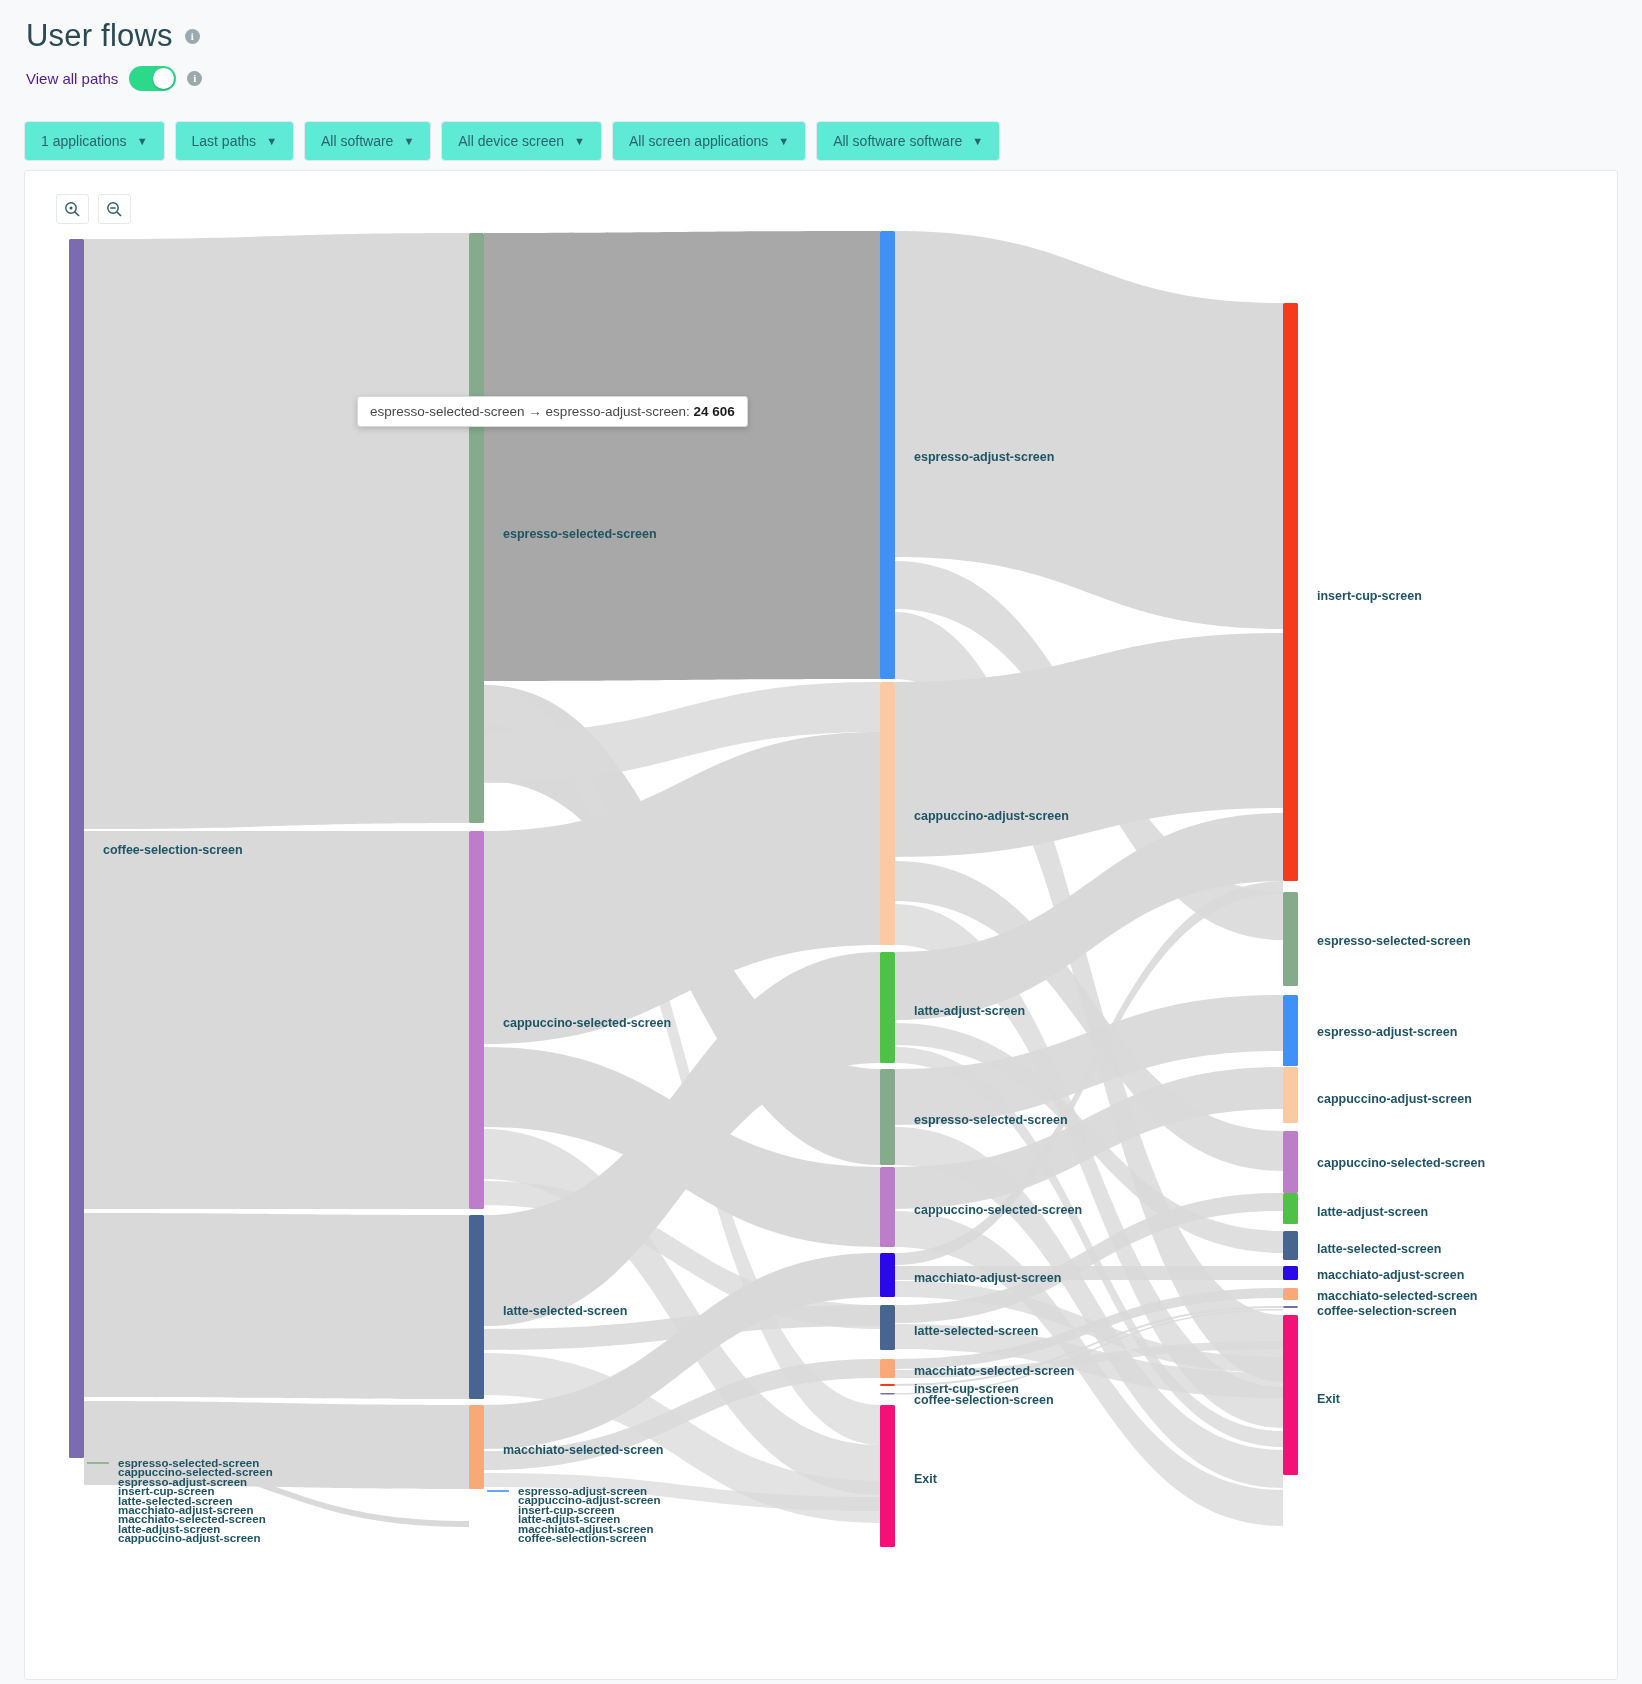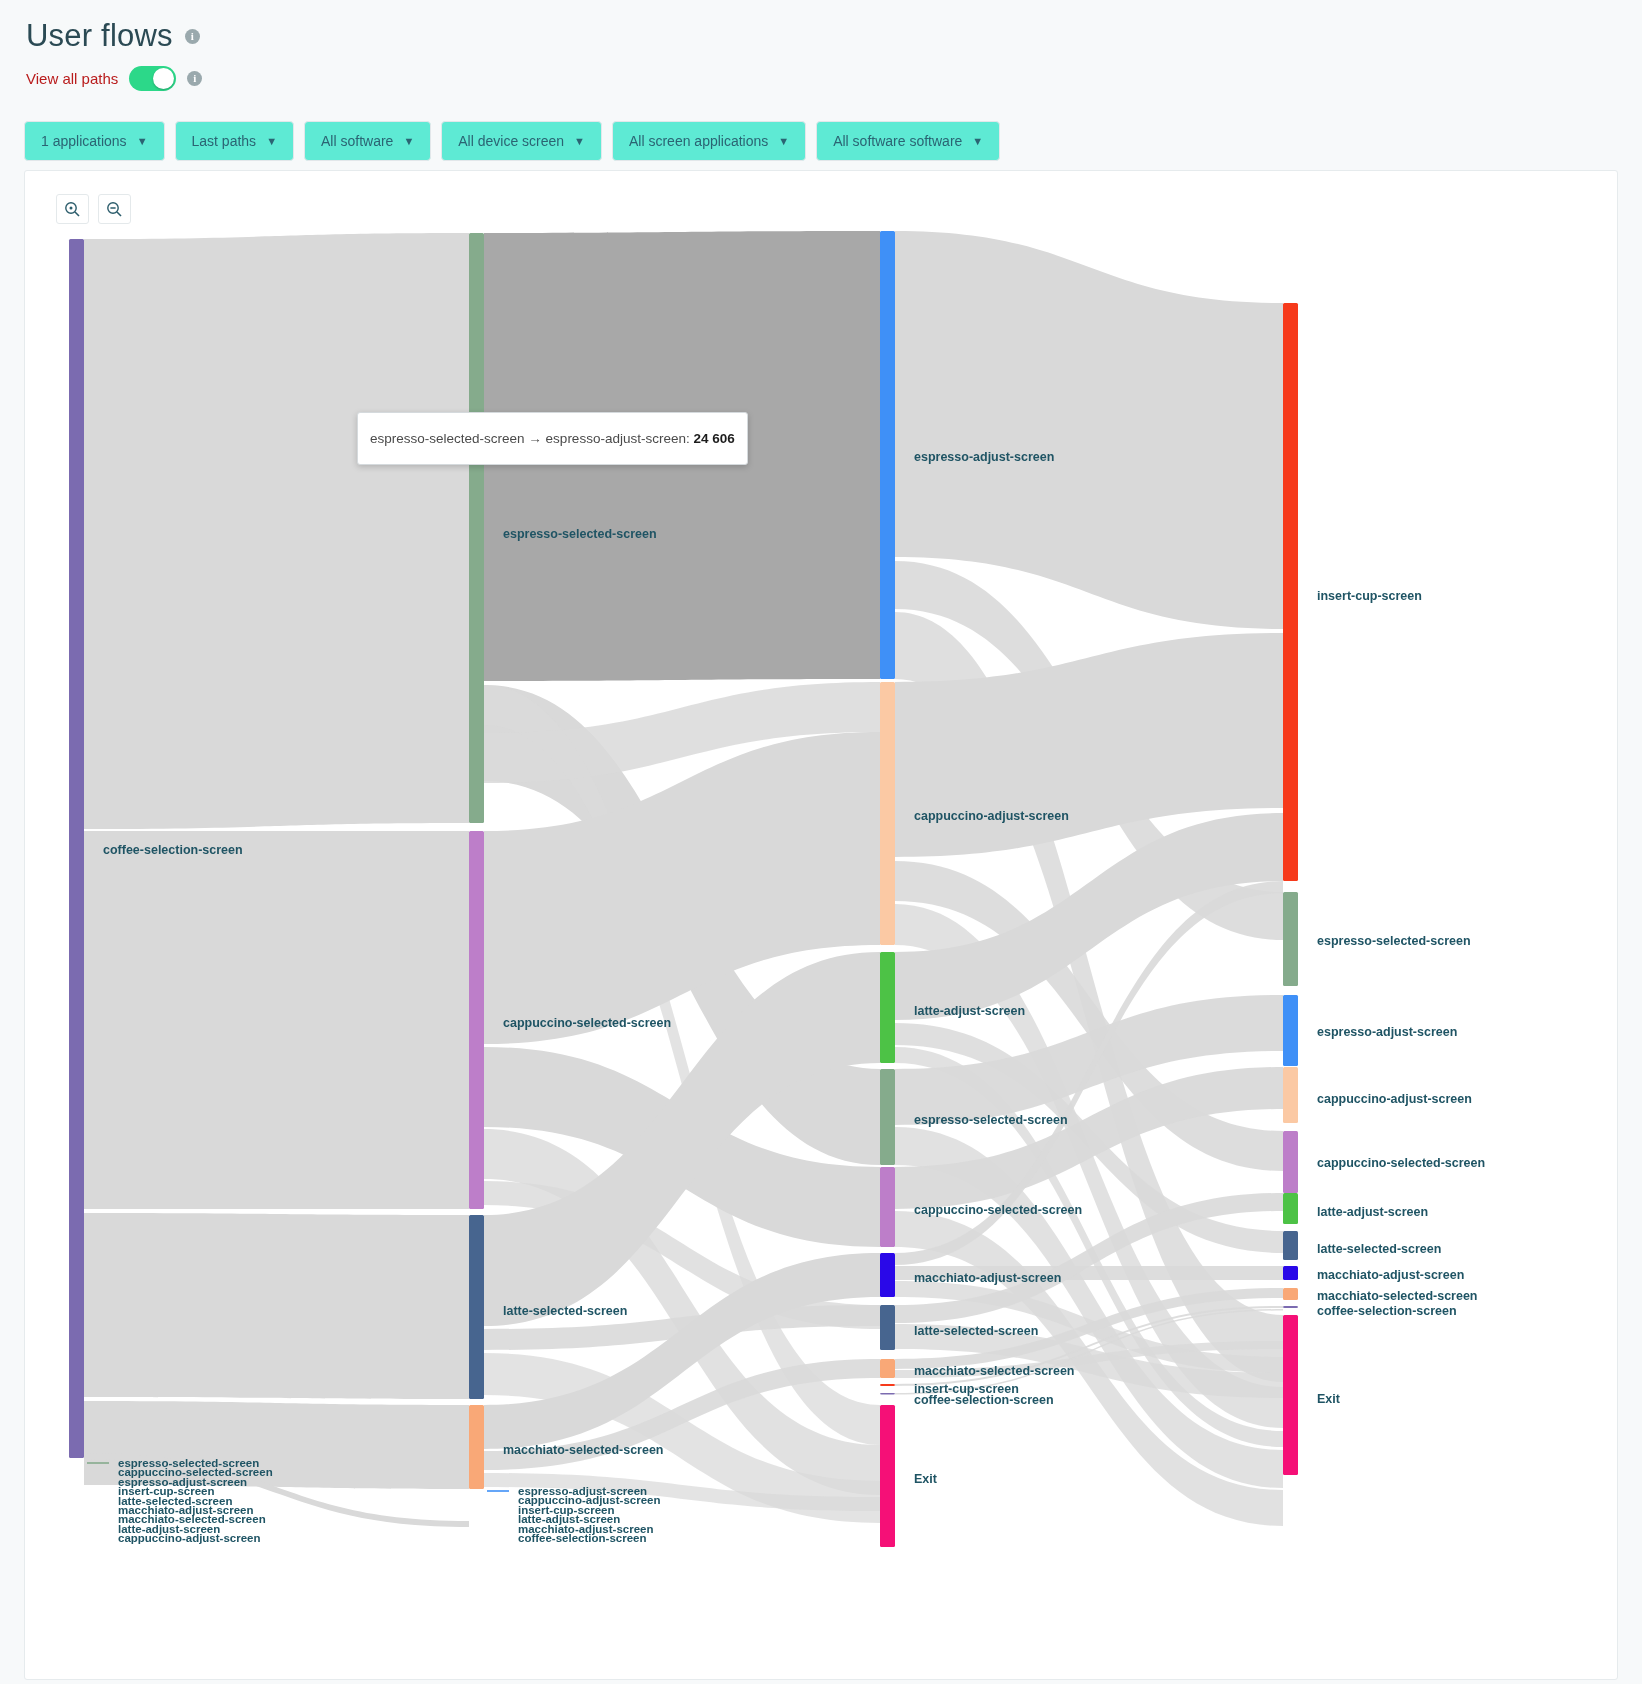--- a/index.html
+++ b/index.html
@@ -24,21 +24,21 @@
     background: #9aa9ad; color: #fff;
     font-size: 11px; font-weight: bold; font-family: "Liberation Serif", serif;
     display: inline-flex; align-items: center; justify-content: center;
     line-height: 1; flex: 0 0 auto; cursor: pointer;
   }
 
   .toggle-row {
     display: flex; align-items: center; gap: 11px;
     padding: 12px 0 0 26px;
   }
-  .toggle-label { font-size: 15px; color: #b91c1c; }
+  .toggle-label { font-size: 15px; color: #4c1d95; }
   .toggle {
     width: 47px; height: 25px; border-radius: 13px;
     background: #2cd889; position: relative; cursor: pointer;
     flex: 0 0 auto;
   }
   .toggle .knob {
     position: absolute; top: 2px; right: 2px;
     width: 21px; height: 21px; border-radius: 50%;
     background: #fff; box-shadow: 0 1px 2px rgba(0,0,0,.25);
   }
@@ -76,24 +76,24 @@
   .node-label {
     font-family: "Liberation Sans", sans-serif;
     font-size: 12.5px; font-weight: bold; fill: #1f5464;
   }
   .node-label-sm {
     font-family: "Liberation Sans", sans-serif;
     font-size: 11.5px; font-weight: bold; fill: #1f5464;
   }
 
   .tooltip {
-    position: absolute; left: 357px; top: 412px;
+    position: absolute; left: 357px; top: 396px;
     background: #fff; border: 1px solid #d5dadd; border-radius: 3px;
     box-shadow: 0 2px 6px rgba(0,0,0,.18);
-    padding: 18px 12px; font-size: 13.5px; color: #4a4a4a;
+    padding: 7px 12px; font-size: 13.5px; color: #4a4a4a;
     white-space: nowrap; z-index: 10;
   }
   .tooltip b { color: #1c1c1c; font-weight: bold; }
 </style>
 </head>
 <body>
 
 <div class="page">
 
   <div class="page-title-row">

